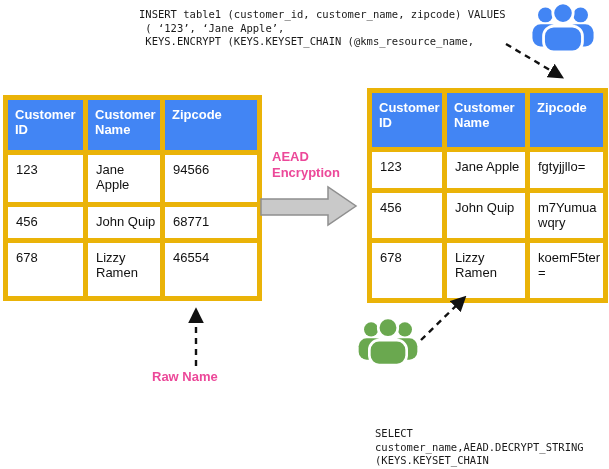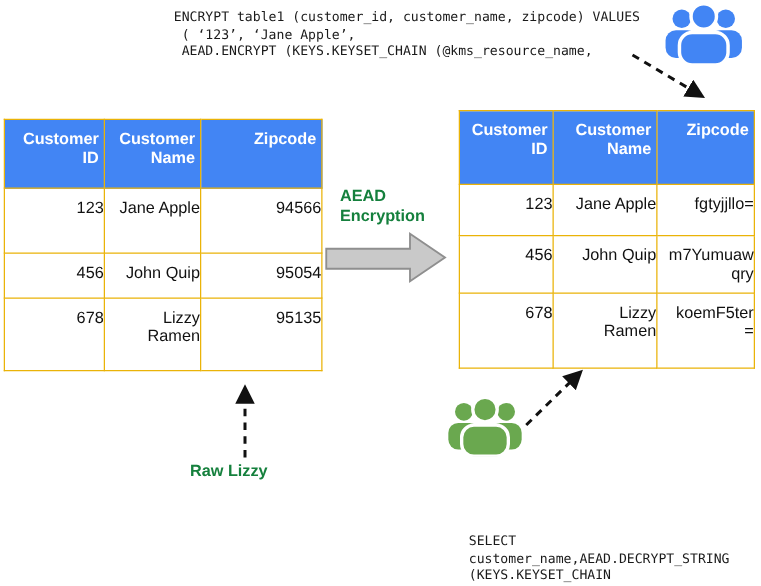--- a/index.html
+++ b/index.html
@@ -15,42 +15,42 @@
     white-space:pre;
   }
   .code .bold { font-weight:normal; }
   .green { color:#6aa84f; }
   
   table.dtable {
     position:absolute; border-collapse:collapse; table-layout:fixed;
     font-size:13px; color:#111;
   }
   .dtable th, .dtable td {
-    border:1px solid #eab308; vertical-align:top; text-align:right;
+    border:5px solid #eab308; vertical-align:top; text-align:left;
     line-height:1.18;
   }
   .dtable th { background:#4285f4; color:#ffffff; font-weight:bold; padding:7px 4px 7px 7px; }
   .dtable td { padding:7px 0 7px 8px; overflow-wrap:break-word; }
   
-  .label-bold { position:absolute; font-weight:bold; font-size:13px; color:#15803d; line-height:16px; }
+  .label-bold { position:absolute; font-weight:bold; font-size:13px; color:#ec4899; line-height:16px; }
   
   .icon { position:absolute; }
   .icon-blue svg .pp { fill:#4285f4; }
   .icon-green svg .pp { fill:#6aa84f; }
   .icon svg .outlined { stroke:#ffffff; stroke-width:3; }
   
   .overlay { position:absolute; left:0; top:0; pointer-events:none; }
   .dash { stroke:#111111; stroke-width:2.4; stroke-dasharray:6 5; fill:none; marker-end:url(#ah); }
 </style>
 </head>
 <body>
 
 <div class="canvas">
 
-  <pre class="code" style="left:139px; top:8px;"><div>ENCRYPT table1 (customer_id, customer_name, zipcode) VALUES</div><div class="bold"> ( ‘123’, ‘Jane Apple’,</div><div> AEAD.ENCRYPT (KEYS.KEYSET_CHAIN (@kms_resource_name,</div></pre>
+  <pre class="code" style="left:139px; top:8px;"><div>INSERT table1 (customer_id, customer_name, zipcode) VALUES</div><div class="bold"> ( ‘123’, ‘Jane Apple’,</div><div> KEYS.ENCRYPT (KEYS.KEYSET_CHAIN (@kms_resource_name,</div></pre>
 
   <div class="icon icon-blue" style="left:529px; top:2px; width:68px; height:50px;">
     <svg width="68" height="50" viewBox="0 0 68 54">
       <circle class="pp" cx="15" cy="14" r="8"></circle>
       <circle class="pp" cx="53" cy="14" r="8"></circle>
       <rect class="pp" x="1" y="24" width="28" height="24" rx="9"></rect>
       <rect class="pp" x="39" y="24" width="28" height="24" rx="9"></rect>
       <circle class="pp outlined" cx="34" cy="12" r="11"></circle>
       <rect class="pp outlined" x="13" y="26" width="42" height="28" rx="11"></rect>
     </svg>
@@ -71,26 +71,26 @@
     </thead>
     <tbody>
       <tr style="height:52px">
         <td>123</td>
         <td>Jane Apple</td>
         <td>94566</td>
       </tr>
       <tr style="height:36px">
         <td>456</td>
         <td>John Quip</td>
-        <td>95054</td>
+        <td>68771</td>
       </tr>
       <tr style="height:58px">
         <td>678</td>
         <td>Lizzy Ramen</td>
-        <td>95135</td>
+        <td>46554</td>
       </tr>
     </tbody>
   </table>
 
   <div class="label-bold" style="left:272px; top:149px;">
     <div>AEAD</div>
     <div>Encryption</div>
   </div>
   <svg class="icon" style="left:260px; top:185px;" width="98" height="42">
     <polygon points="1,14 68,14 68,2 96,21 68,40 68,30 1,30" fill="#c9c9c9" stroke="#8f8f8f" stroke-width="1.5"></polygon>
@@ -121,21 +121,21 @@
         <td>m7Yumuawqry</td>
       </tr>
       <tr style="height:60px">
         <td>678</td>
         <td>Lizzy Ramen</td>
         <td>koemF5ter=</td>
       </tr>
     </tbody>
   </table>
 
-  <div class="label-bold" style="left:152px; top:369px;">Raw Lizzy</div>
+  <div class="label-bold" style="left:152px; top:369px;">Raw Name</div>
 
   <div class="icon icon-green" style="left:357px; top:317px; width:62px; height:48px;">
     <svg width="62" height="48" viewBox="0 0 68 54">
       <circle class="pp" cx="15" cy="14" r="8"></circle>
       <circle class="pp" cx="53" cy="14" r="8"></circle>
       <rect class="pp" x="1" y="24" width="28" height="24" rx="9"></rect>
       <rect class="pp" x="39" y="24" width="28" height="24" rx="9"></rect>
       <circle class="pp outlined" cx="34" cy="12" r="11"></circle>
       <rect class="pp outlined" x="13" y="26" width="42" height="28" rx="11"></rect>
     </svg>

